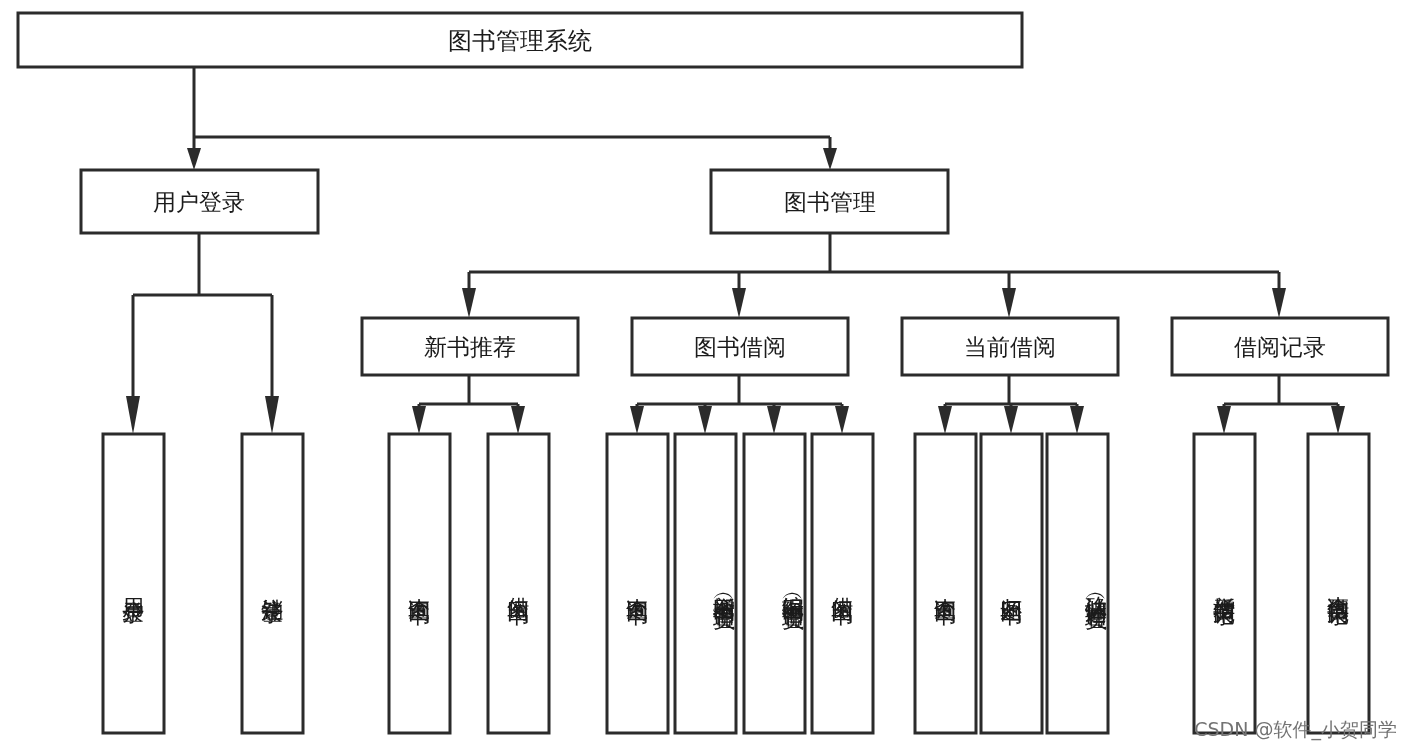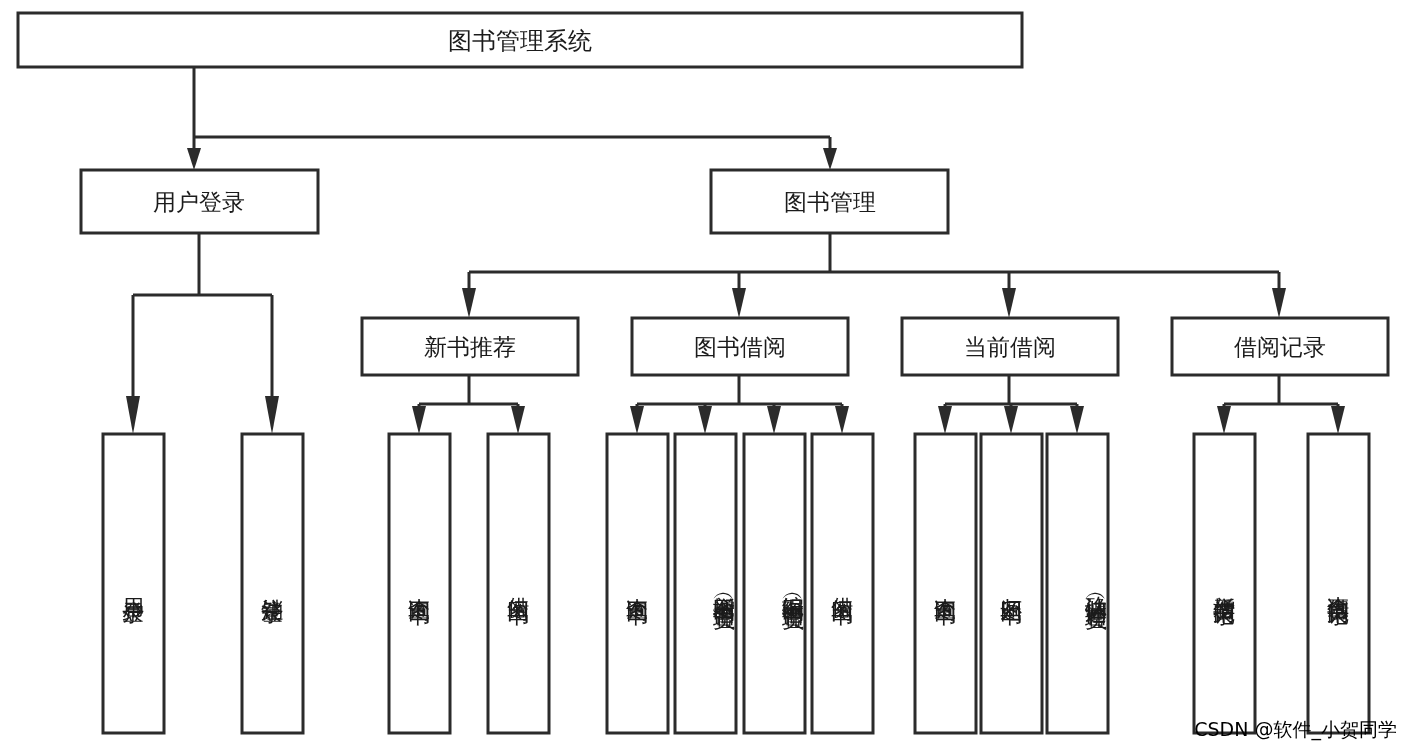--- a/index.html
+++ b/index.html
@@ -73,21 +73,21 @@
   }
   .vlabel.centered {
     align-items: center;
   }
   .watermark {
     position: absolute;
     right: 8px;
     bottom: 4px;
     font-family: "DejaVu Sans", "Liberation Sans", sans-serif;
     font-size: 19px;
-    color: #000000;
+    color: #737373;
     white-space: nowrap;
     user-select: none;
   }
 </style>
 </head>
 <body>
 
 <div id="diagram-root">
 
   <svg id="flow" viewBox="0 0 1405 747">

